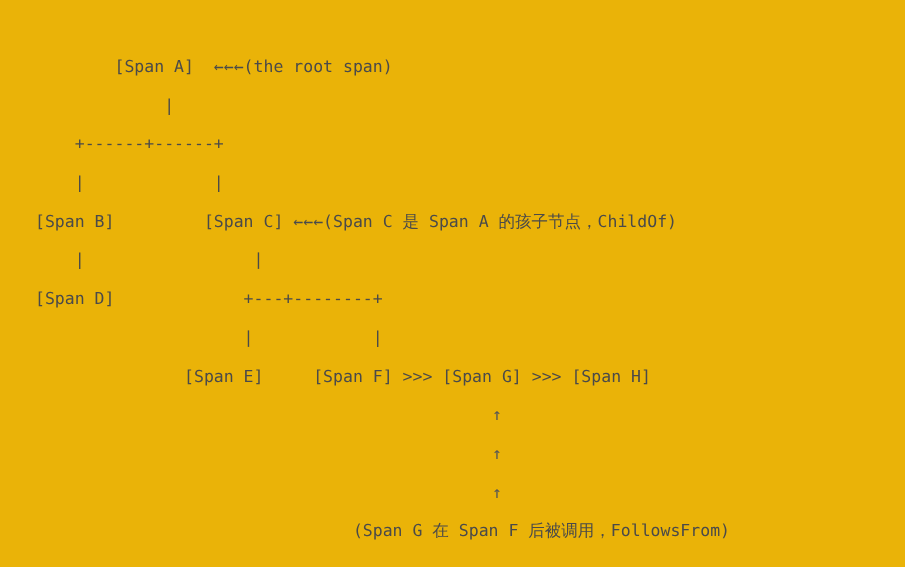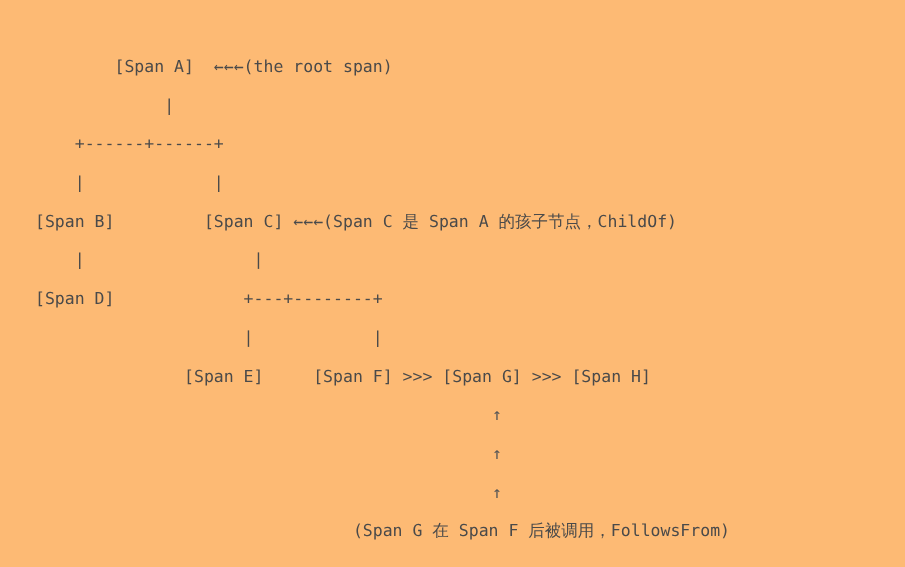--- a/index.html
+++ b/index.html
@@ -11,21 +11,21 @@
     width: 905px;
     height: 567px;
     background: #f6f6f6;
     font-family: "DejaVu Sans Mono", "Liberation Mono", monospace;
     overflow: hidden;
   }
   #diagram-root {
     position: relative;
     width: 905px;
     height: 567px;
-    background: #fdba74;
+    background: #eab308;
   }
   
   .ascii-canvas {
     position: absolute;
     left: 35px;
     top: 48px;
     margin: 0;
     padding: 0;
     font-family: "DejaVu Sans Mono", "Liberation Mono", monospace;
     font-size: 16.5px;

